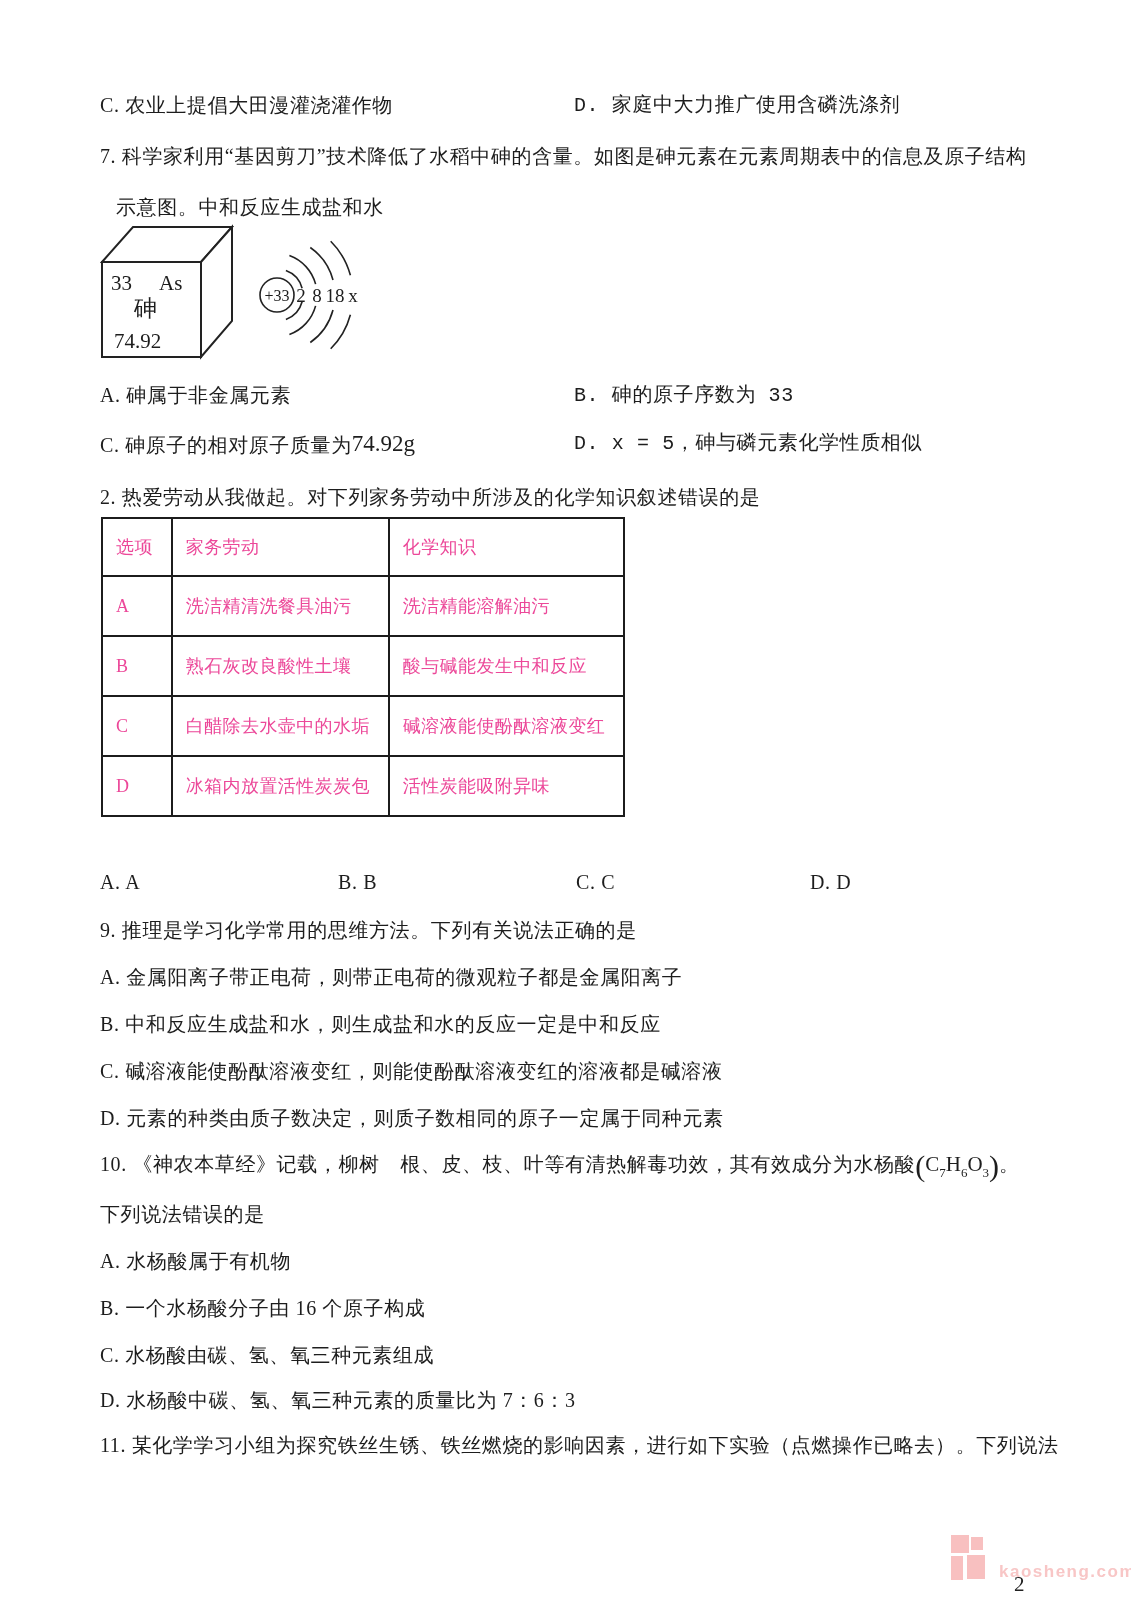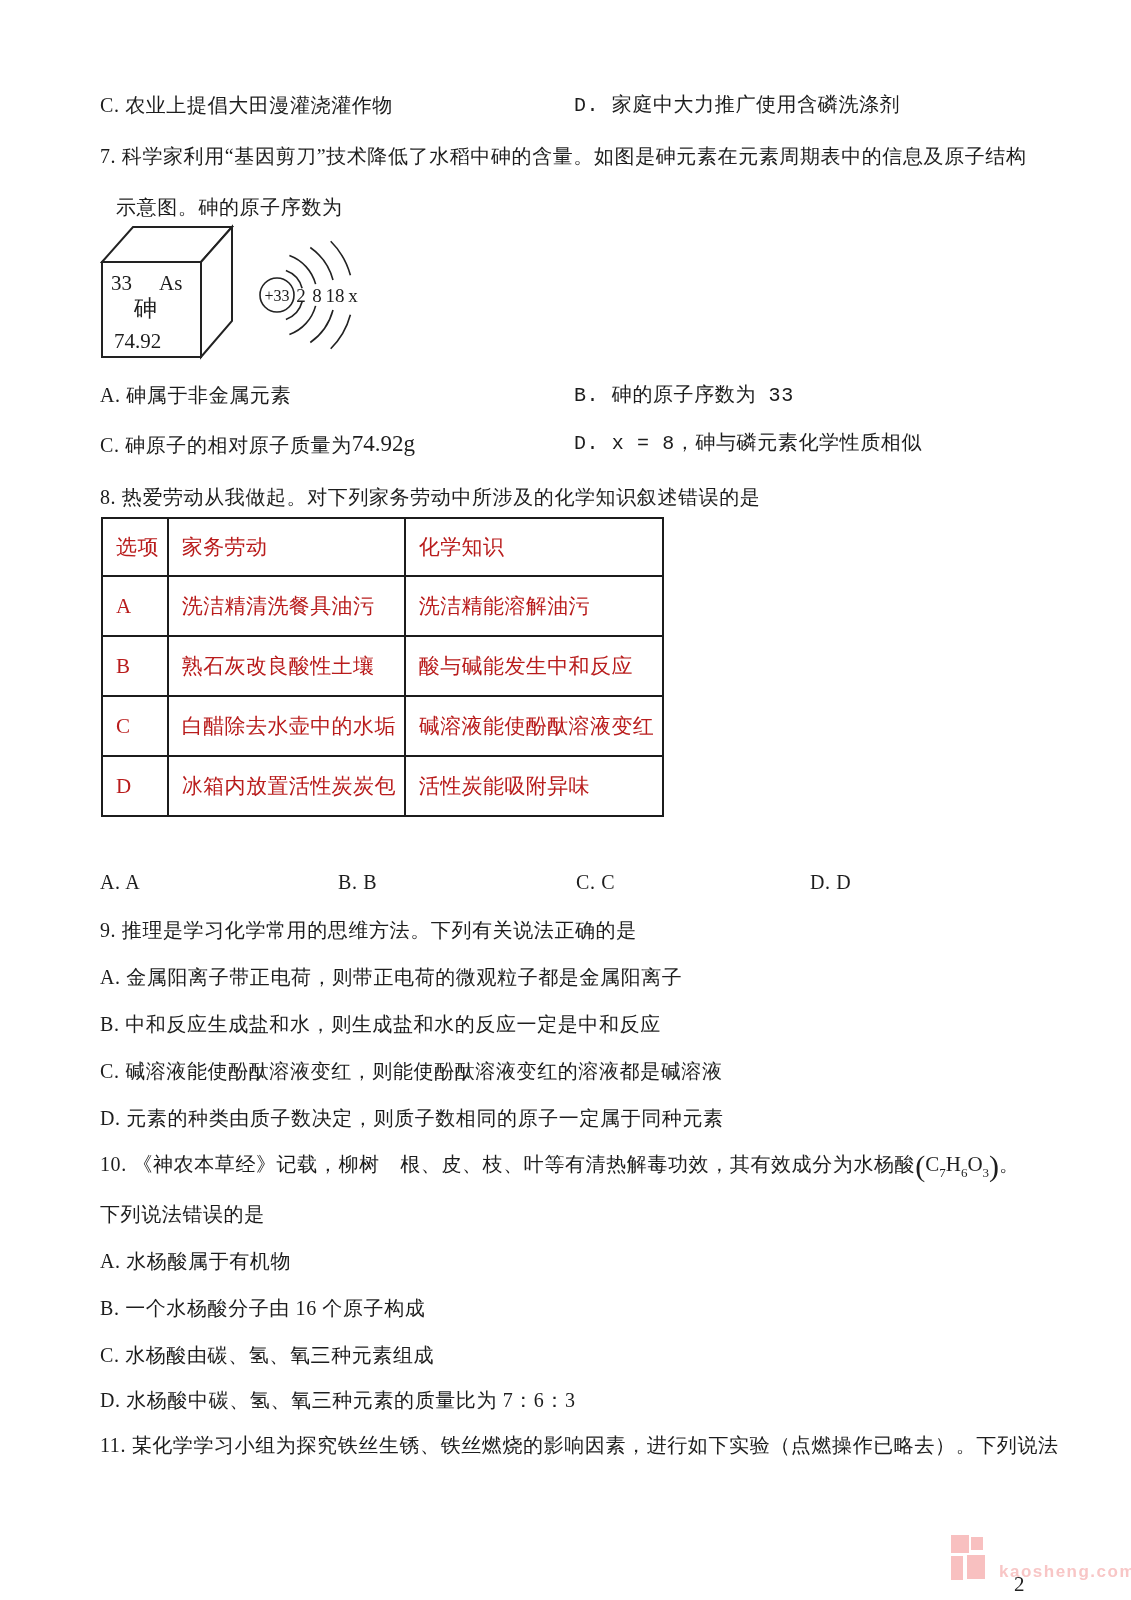--- a/index.html
+++ b/index.html
@@ -15,23 +15,23 @@
   }
   .rcol { left:574px;font-family:Liberation Mono, monospace; }
   .mval { font-size:23px; letter-spacing:0; vertical-align:0.5px; }
   .fp   { font-size:30px; letter-spacing:0; vertical-align:-5px; }
   .fl   { font-size:21px; letter-spacing:0; }
   .fsub { font-size:13px; letter-spacing:0; vertical-align:-6px; }
   
   .tblwrap { position:absolute; left:101px; top:517px; }
   table.q8 { border-collapse:collapse; table-layout:fixed; }
   table.q8 td {
-    border:2px solid #1c1c1c; padding:0 8px 0 13px;
-    font-size:21px; letter-spacing:0.4px; vertical-align:middle;
-    white-space:nowrap; color:#b91c1c;
+    border:2px solid #1c1c1c; padding:0 18px 0 13px;
+    font-size:18px; letter-spacing:0.4px; vertical-align:middle;
+    white-space:nowrap; color:#ec4899;
   }
   tr.hrow td { height:56px; }
   tr.drow td { height:58px; }
   
   .dsvg { position:absolute; }
   .dsvg text { font-family:"Liberation Serif","DejaVu Serif",serif; fill:#1d1d1d; }
   
   .wm-block { position:absolute; background:#f8c0c0; }
   .wm-cn {
     position:absolute; left:996px; top:1604px;
@@ -47,21 +47,21 @@
 </style>
 </head>
 <body>
 
 <div id="page">
 
   <span class="ln" style="top:92px">C. 农业上提倡大田漫灌浇灌作物</span>
   <span class="ln rcol" style="top:92px">D. 家庭中大力推广使用含磷洗涤剂</span>
 
   <span class="ln" style="top:143px">7. 科学家利用“基因剪刀”技术降低了水稻中砷的含量。如图是砷元素在元素周期表中的信息及原子结构</span>
-  <span class="ln" style="top:194px; left:116px">示意图。砷的原子序数为</span>
+  <span class="ln" style="top:194px; left:116px">示意图。中和反应生成盐和水</span>
 
   <svg class="dsvg" style="left:100px; top:224px" width="136" height="136" viewBox="0 0 136 136">
     <polygon points="2,38 33,3 132,3 101,38" fill="#ffffff" stroke="#222222" stroke-width="2"></polygon>
     <polygon points="101,38 132,3 132,97 101,133" fill="#ffffff" stroke="#222222" stroke-width="2"></polygon>
     <rect x="2" y="38" width="99" height="95" fill="#ffffff" stroke="#222222" stroke-width="2"></rect>
     <text x="11" y="66" font-size="21">33</text>
     <text x="59" y="66" font-size="21">As</text>
     <text x="34" y="92" font-size="23">砷</text>
     <text x="14" y="124" font-size="21">74.92</text>
   </svg>
@@ -79,23 +79,23 @@
     <text x="27" y="61" font-size="16" text-anchor="middle">+33</text>
     <text x="51" y="62" font-size="19" text-anchor="middle">2</text>
     <text x="67" y="62" font-size="19" text-anchor="middle">8</text>
     <text x="85" y="62" font-size="19" text-anchor="middle">18</text>
     <text x="103" y="62" font-size="19" text-anchor="middle">x</text>
   </svg>
 
   <span class="ln" style="top:382px">A. 砷属于非金属元素</span>
   <span class="ln rcol" style="top:382px">B. 砷的原子序数为 33</span>
   <span class="ln" style="top:430px"><span>C. 砷原子的相对原子质量为</span><span class="mval">74.92g</span></span>
-  <span class="ln rcol" style="top:430px">D. x = 8，砷与磷元素化学性质相似</span>
+  <span class="ln rcol" style="top:430px">D. x = 5，砷与磷元素化学性质相似</span>
 
-  <span class="ln" style="top:484px">8. 热爱劳动从我做起。对下列家务劳动中所涉及的化学知识叙述错误的是</span>
+  <span class="ln" style="top:484px">2. 热爱劳动从我做起。对下列家务劳动中所涉及的化学知识叙述错误的是</span>
 
   <div class="tblwrap">
     <table class="q8">
       <colgroup>
           <col style="width:59px">
           <col style="width:208px">
           <col style="width:234px">
         </colgroup>
       <tbody>
           <tr class="hrow">

